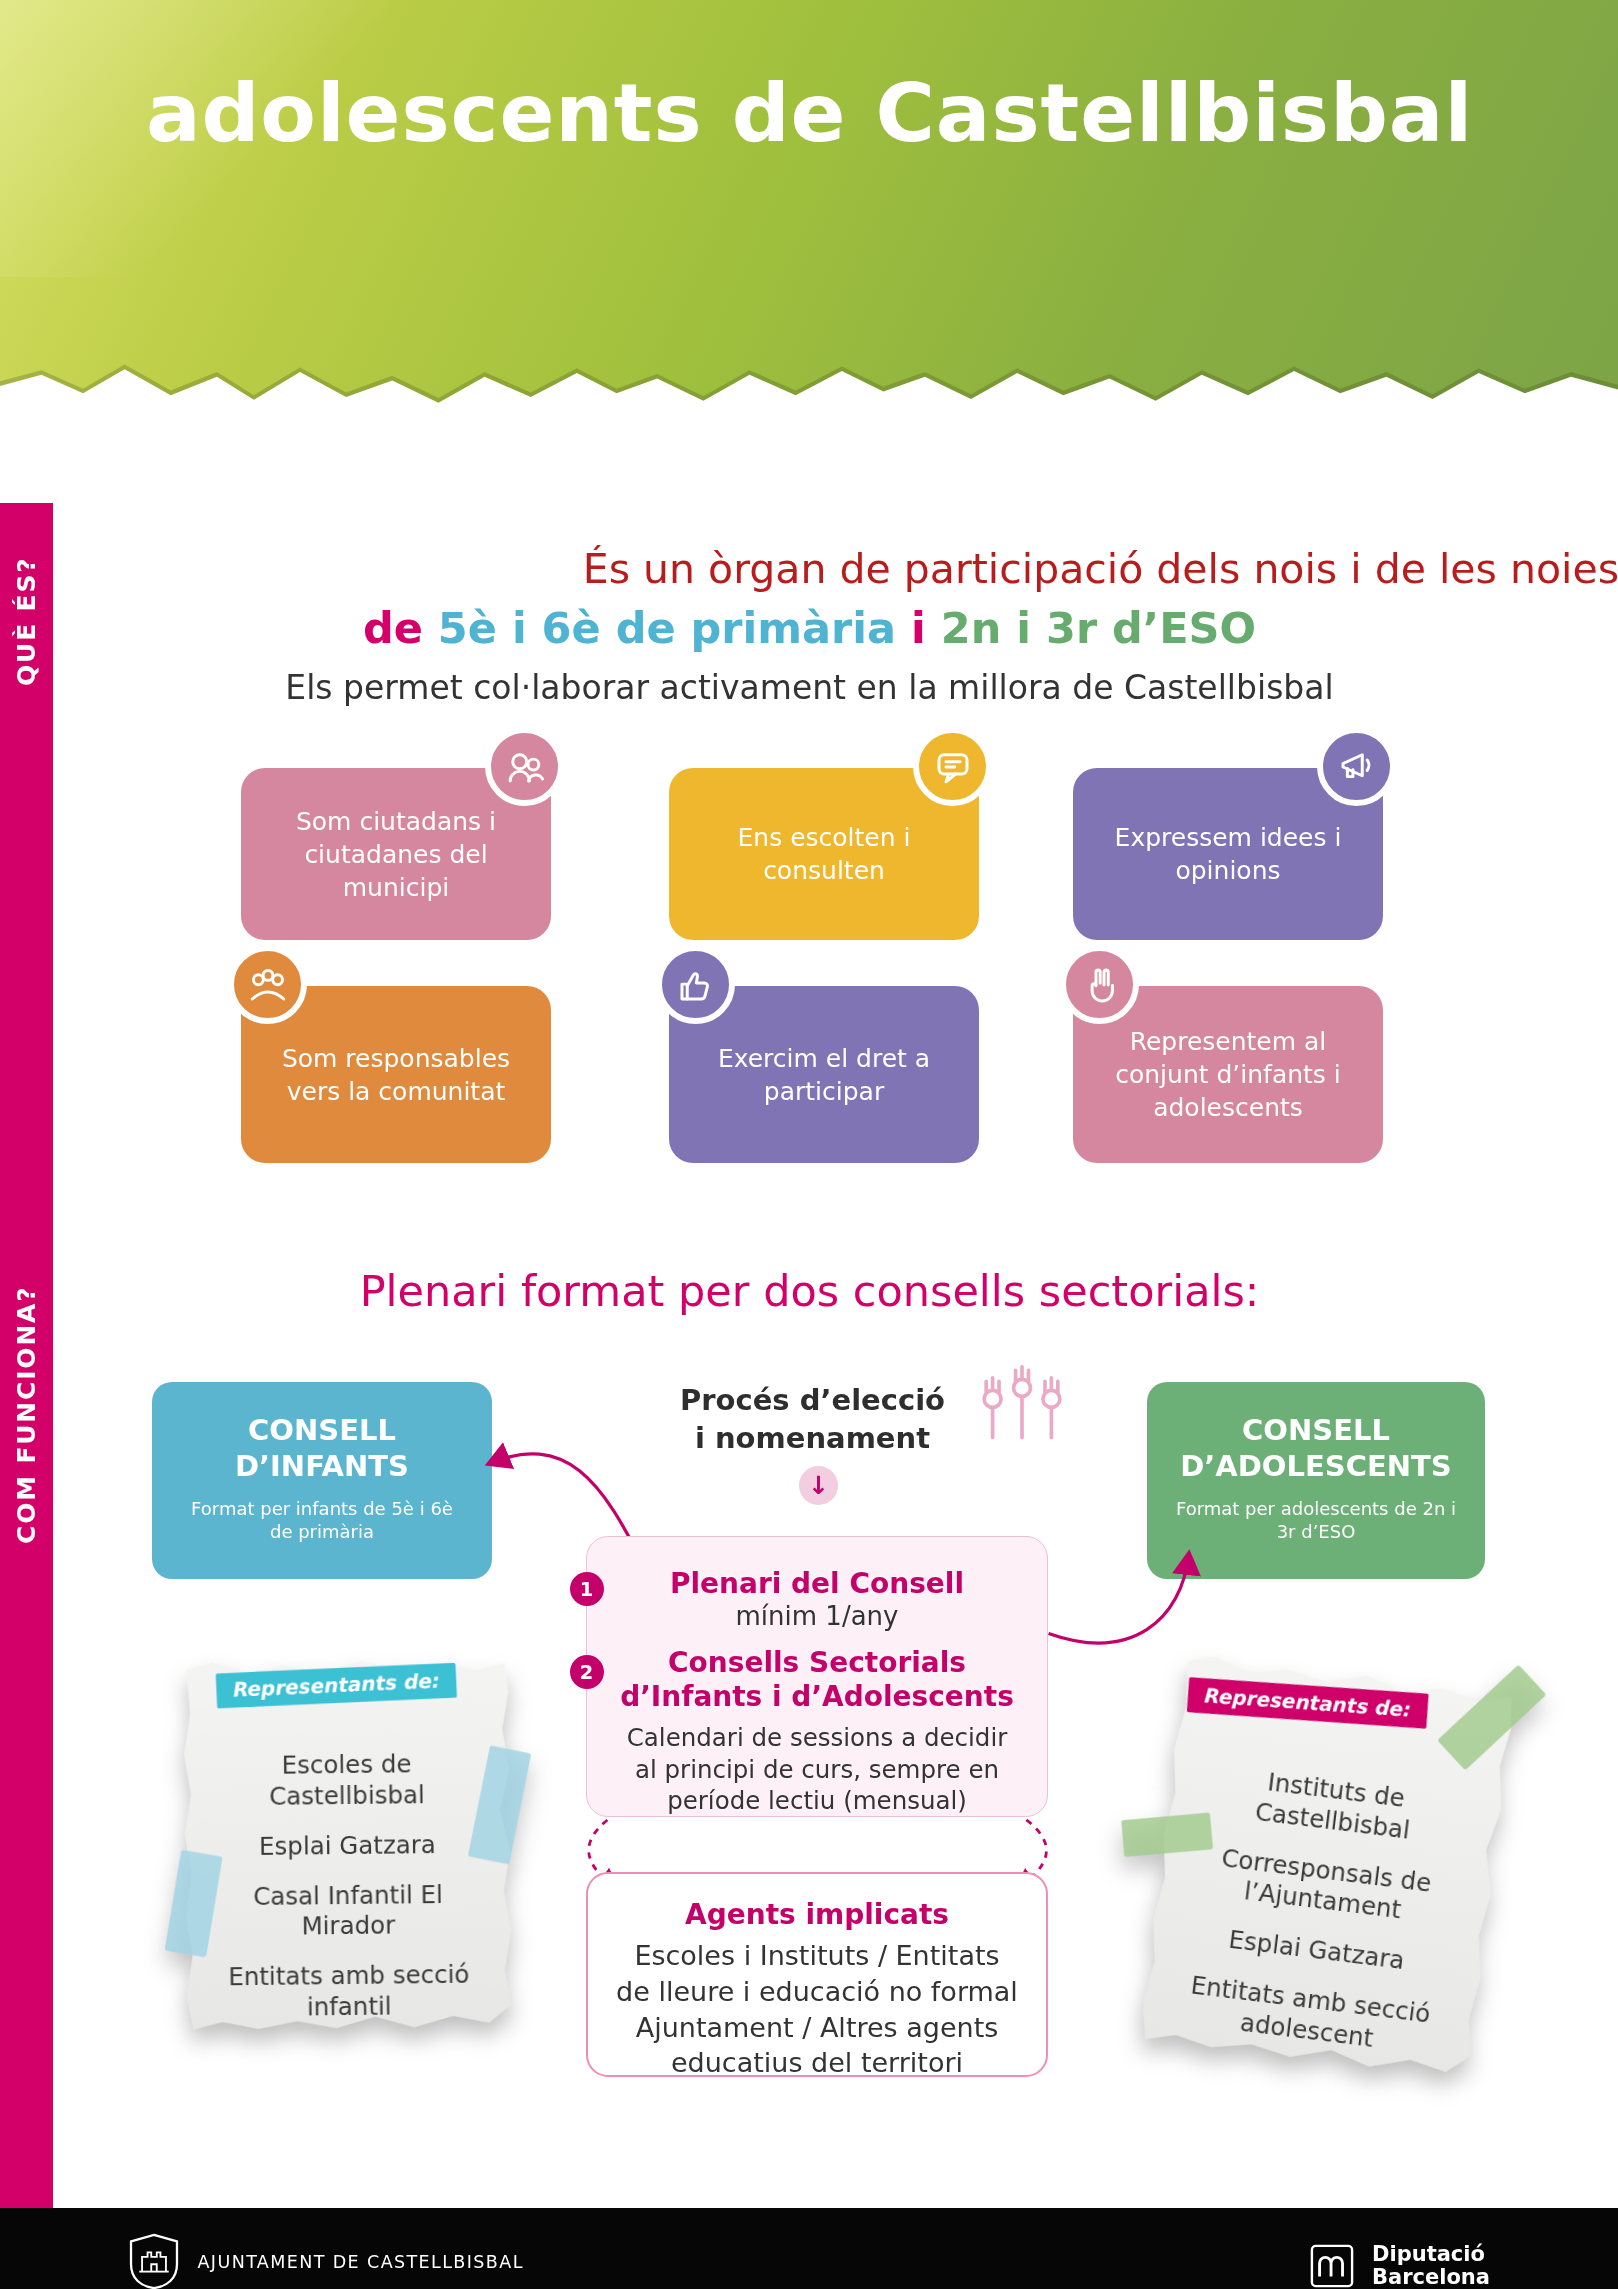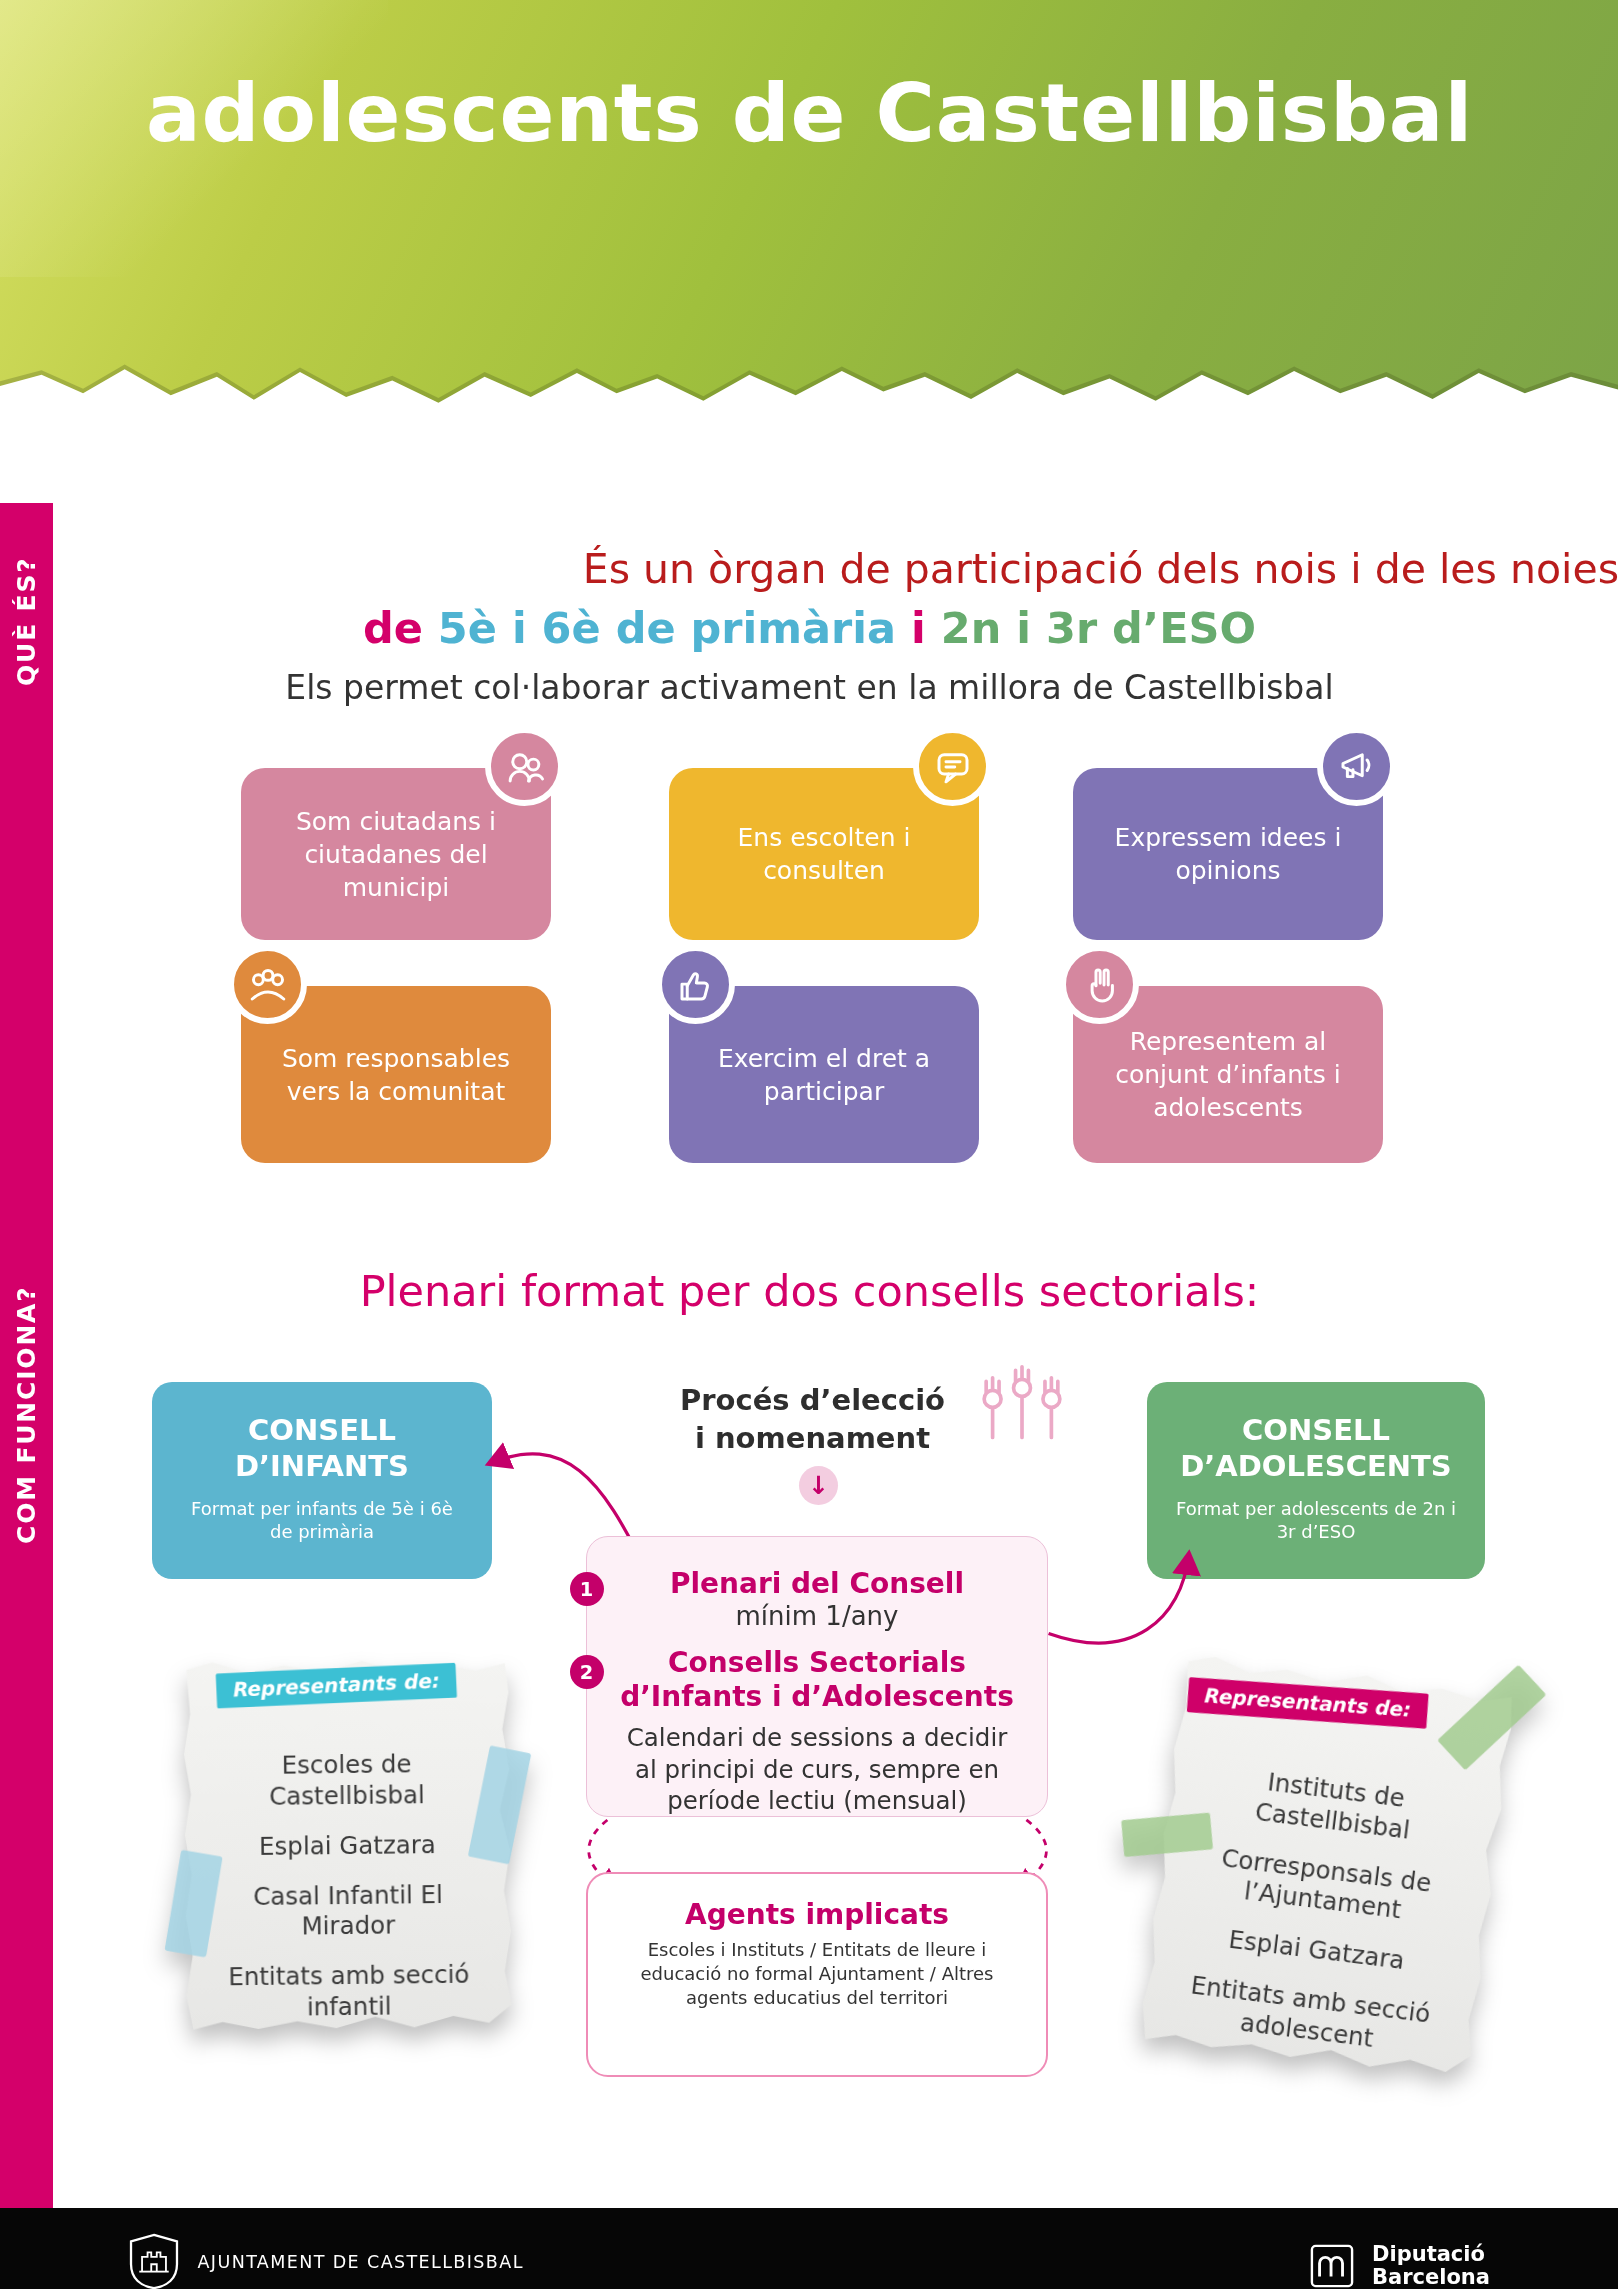--- a/index.html
+++ b/index.html
@@ -75,21 +75,21 @@
   #num1{top:35px;}
   #num2{top:118px;}
   .plen .t1{color:#c4006a;font-weight:700;font-size:28px;}
   .plen .b1{color:#333;font-size:26px;margin:1.8px 0 14.8px;}
   .plen .t2{color:#c4006a;font-weight:700;font-size:28px;line-height:1.22;}
   .plen .b2{color:#333;font-size:24.5px;line-height:1.3;margin-top:7.4px;}
 
   .agents{position:absolute;left:586px;top:1872px;width:462px;height:205px;background:#fff;
        border:2.8px solid #ef8cb7;border-radius:22px;text-align:center;padding:24px 28px 0;}
   .agents .t{color:#c4006a;font-weight:700;font-size:28px;margin-bottom:7.4px;}
-  .agents .b{color:#333;font-size:18px;line-height:1.32;}
+  .agents .b{color:#333;font-size:27px;line-height:1.32;}
 
   .flow{position:absolute;left:0;top:1338px;width:1619px;height:831px;pointer-events:none;}
 
   
   .notewrap{position:absolute;filter:drop-shadow(0 13px 11px rgba(0,0,0,.25));}
   .nwl{left:185px;top:1661px;width:325px;height:367px;transform:rotate(-0.6deg);}
   .nwr{left:1161px;top:1672px;width:332px;height:388px;transform:rotate(7deg);}
   .paper{position:absolute;inset:0;background:linear-gradient(180deg,#f4f4f2,#e7e7e5);
        clip-path:polygon(1% 2%,9% 0%,20% 3%,31% 1%,43% 3%,55% 0%,66% 3%,78% 1%,90% 3%,99% 1%,
        100% 9%,98% 19%,100% 30%,97% 41%,100% 52%,98% 63%,100% 74%,98% 85%,100% 94%,93% 99%,

